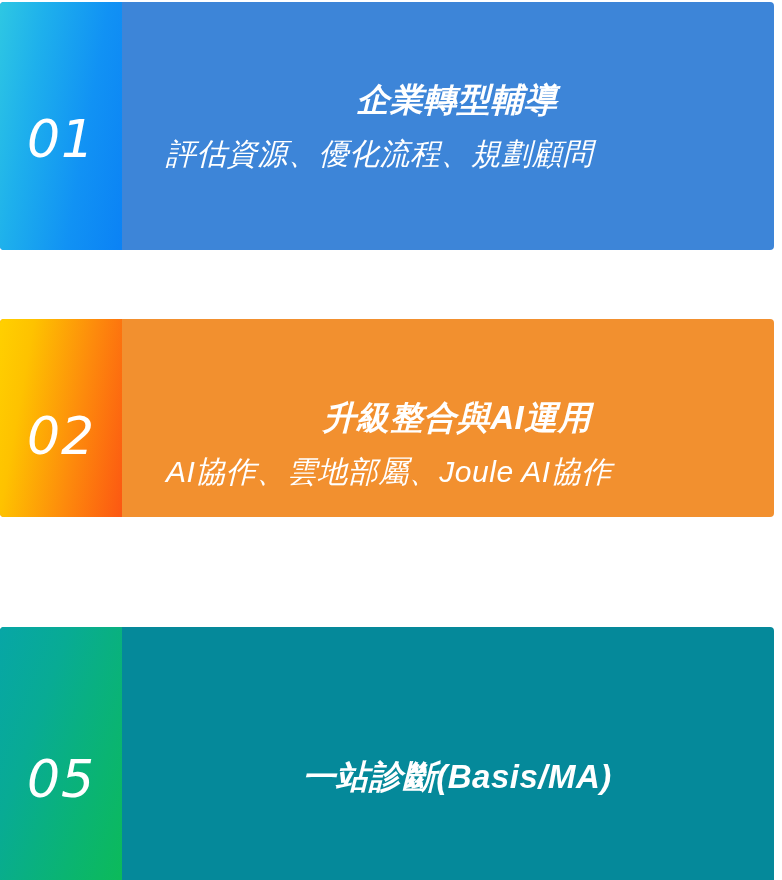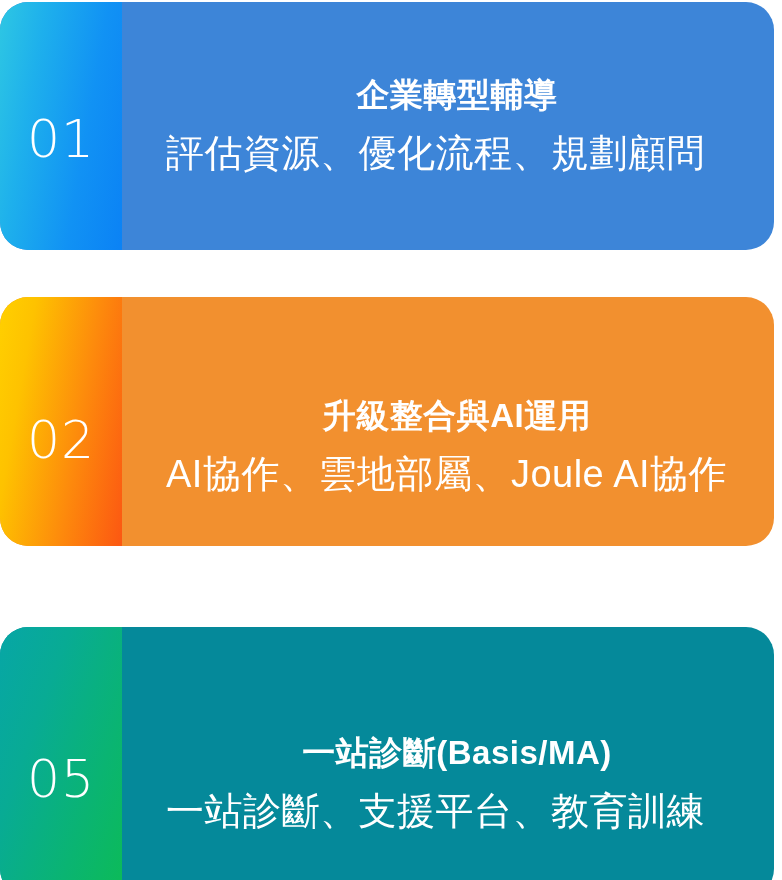--- a/index.html
+++ b/index.html
@@ -21,22 +21,23 @@
     box-sizing: border-box;
   }
 
   .step-card {
     position: absolute;
     left: 0;
     width: 774px;
     display: flex;
     flex-direction: row;
     align-items: stretch;
-    border-radius: 28px;
+    border-radius: 4px;
     overflow: hidden;
+    font-style: italic;
   }
 
   .step-index-strip {
     flex: 0 0 122px;
     width: 122px;
     display: flex;
     align-items: center;
     justify-content: center;
     position: relative;
   }
@@ -67,36 +68,36 @@
     line-height: 1.25;
     letter-spacing: 0.5px;
     margin: 0 0 14px 0;
     white-space: nowrap;
     text-align: center;
   }
 
   .step-desc {
     color: #ffffff;
     font-weight: 400;
-    font-size: 38px;
+    font-size: 30px;
     line-height: 1.3;
     letter-spacing: 0.5px;
     margin: 0;
     white-space: nowrap;
   }
 
   
   #card-1 { top: 2px; height: 248px; background: #3d85d8; }
   #card-1 .step-index-strip {
     background: linear-gradient(100deg, #2ec7e3 0%, #1eb0ec 28%, #1192f4 66%, #0b82f5 100%);
   }
   #card-1 .step-index { margin-top: 26px; }
 
   
-  #card-2 { top: 297px; height: 249px; background: #f2902f; }
+  #card-2 { top: 319px; height: 198px; background: #f2902f; }
   #card-2 .step-index-strip {
     background: linear-gradient(100deg, #ffd000 0%, #fec200 22%, #fd8a0c 62%, #fc5712 100%);
   }
   #card-2 .step-index { margin-top: 36px; }
   #card-2 .step-body { justify-content: center; padding-top: 52px; }
 
   
   #card-3 { top: 627px; height: 270px; background: #05899a; }
   #card-3 .step-index-strip {
     background: linear-gradient(110deg, #07a6a6 0%, #08ab94 32%, #0ab472 70%, #0cbb57 100%);
@@ -128,17 +129,16 @@
       <div class="step-desc">AI協作、雲地部屬、Joule AI協作</div>
     </div>
   </div>
 
   <div class="step-card" id="card-3">
     <div class="step-index-strip">
       <span class="step-index">05</span>
     </div>
     <div class="step-body">
       <div class="step-title">一站診斷(Basis/MA)</div>
-      <div class="step-desc">一站診斷、支援平台、教育訓練</div>
     </div>
   </div>
 
 </div>
 
 </body></html>

